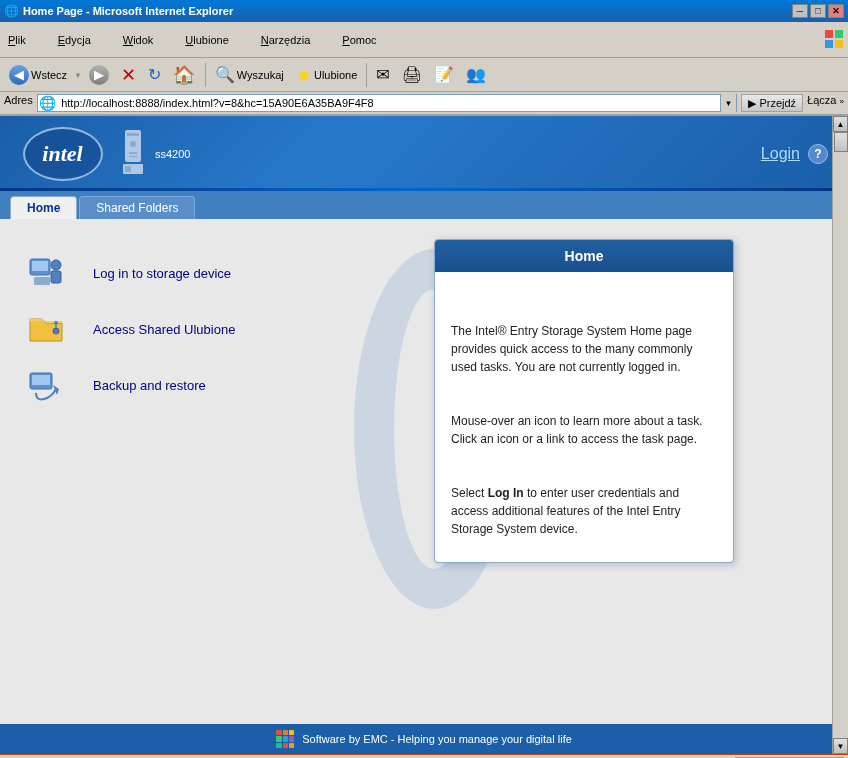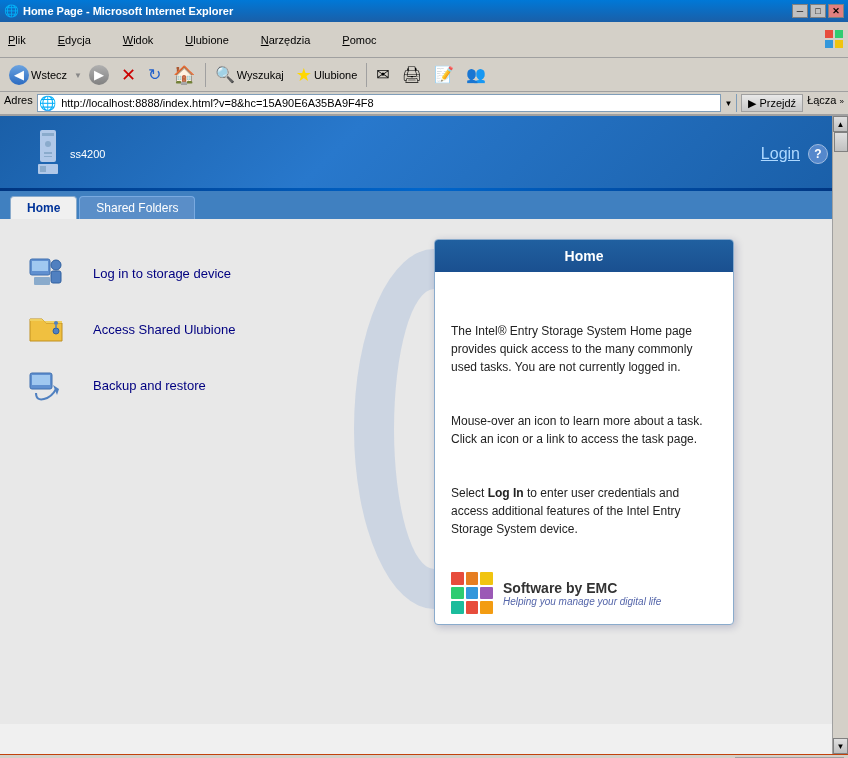--- a/index.html
+++ b/index.html
@@ -467,20 +467,25 @@
     <div class="scrollbar" style="position:absolute; right:0; top:0; width:16px; height:calc(100% - 0px); z-index:10;">
       <div class="scroll-btn">▲</div>
       <div class="scroll-track">
         <div style="width:14px; height:20px; background:linear-gradient(to bottom,#e0e0e0,#c0c0c0); border:1px solid #808080; margin:0 auto;"></div>
       </div>
       <div class="scroll-btn">▼</div>
     </div>
 
     <div class="intel-header">
 
+      <div style="position:relative; display:flex; align-items:center; justify-content:center; width:85px; height:58px;">
+        <div style="width:80px; height:54px; border-radius:50%; border: 2px solid #90b8e0; display:flex; align-items:center; justify-content:center; background:rgba(10,40,100,0.3);">
+          <span style="color:white; font-style:italic; font-size:22px; font-family:Georgia,serif; font-weight:bold;">intel</span>
+        </div>
+      </div>
 
       <div style="margin-left:16px; color:#c0d4ee;">
         <svg width="24" height="46" viewBox="0 0 24 46" fill="#b0c8e8">
           <rect x="4" y="0" width="16" height="32" rx="2" fill="#b0c8e8"></rect>
           <rect x="6" y="3" width="12" height="3" fill="#8aabcc"></rect>
           <circle cx="12" cy="14" r="3" fill="#8aabcc"></circle>
           <rect x="8" y="22" width="8" height="2" fill="#8aabcc"></rect>
           <rect x="8" y="26" width="8" height="1" fill="#8aabcc"></rect>
           <rect x="2" y="34" width="20" height="10" rx="1" fill="#b0c8e8"></rect>
           <rect x="4" y="36" width="6" height="6" fill="#8aabcc"></rect>
@@ -569,44 +574,40 @@
             <div class="info-card-header">
               <span>Home</span>
             </div>
             <div class="info-card-body">
               <p>The Intel® Entry Storage System Home page provides quick access to the many commonly used tasks. You are not currently logged in.</p>
               <p>Mouse-over an icon to learn more about a task. Click an icon or a link to access the task page.</p>
               <p>
                 <span>Select </span><strong>Log In</strong><span> to enter user credentials and access additional features of the Intel Entry Storage System device.</span>
               </p>
             </div>
-            <div class="info-card-footer">
-
-              <div class="emc-logo-grid">
-                <div class="emc-cell" style="background:#e74c3c;"></div>
-                <div class="emc-cell" style="background:#e67e22;"></div>
-                <div class="emc-cell" style="background:#f1c40f;"></div>
-                <div class="emc-cell" style="background:#2ecc71;"></div>
-                <div class="emc-cell" style="background:#3498db;"></div>
-                <div class="emc-cell" style="background:#9b59b6;"></div>
-                <div class="emc-cell" style="background:#1abc9c;"></div>
-                <div class="emc-cell" style="background:#e74c3c;"></div>
-                <div class="emc-cell" style="background:#f39c12;"></div>
-              </div>
-              <div>
-                <div class="emc-text">Software by EMC</div>
-                <div class="emc-tagline">Helping you manage your digital life</div>
-              </div>
-            </div>
           </div>
         </div>
       </div>
 
     </div>
 
+    <div class="footer-bar">
+      <div class="footer-emc-mini">
+        <div class="footer-cell" style="background:#e74c3c;"></div>
+        <div class="footer-cell" style="background:#e67e22;"></div>
+        <div class="footer-cell" style="background:#f1c40f;"></div>
+        <div class="footer-cell" style="background:#2ecc71;"></div>
+        <div class="footer-cell" style="background:#3498db;"></div>
+        <div class="footer-cell" style="background:#9b59b6;"></div>
+        <div class="footer-cell" style="background:#1abc9c;"></div>
+        <div class="footer-cell" style="background:#e74c3c;"></div>
+        <div class="footer-cell" style="background:#f39c12;"></div>
+      </div>
+      <span>Software by EMC - Helping you manage your digital life</span>
+    </div>
 
   </div>
 
   <div class="statusbar">
     <span class="status-left">Gotowe</span>
     <div class="status-panel">
       <span>🌐</span>
       <span style="margin-left:4px;">Lokalny intranet</span>
     </div>
   </div>

